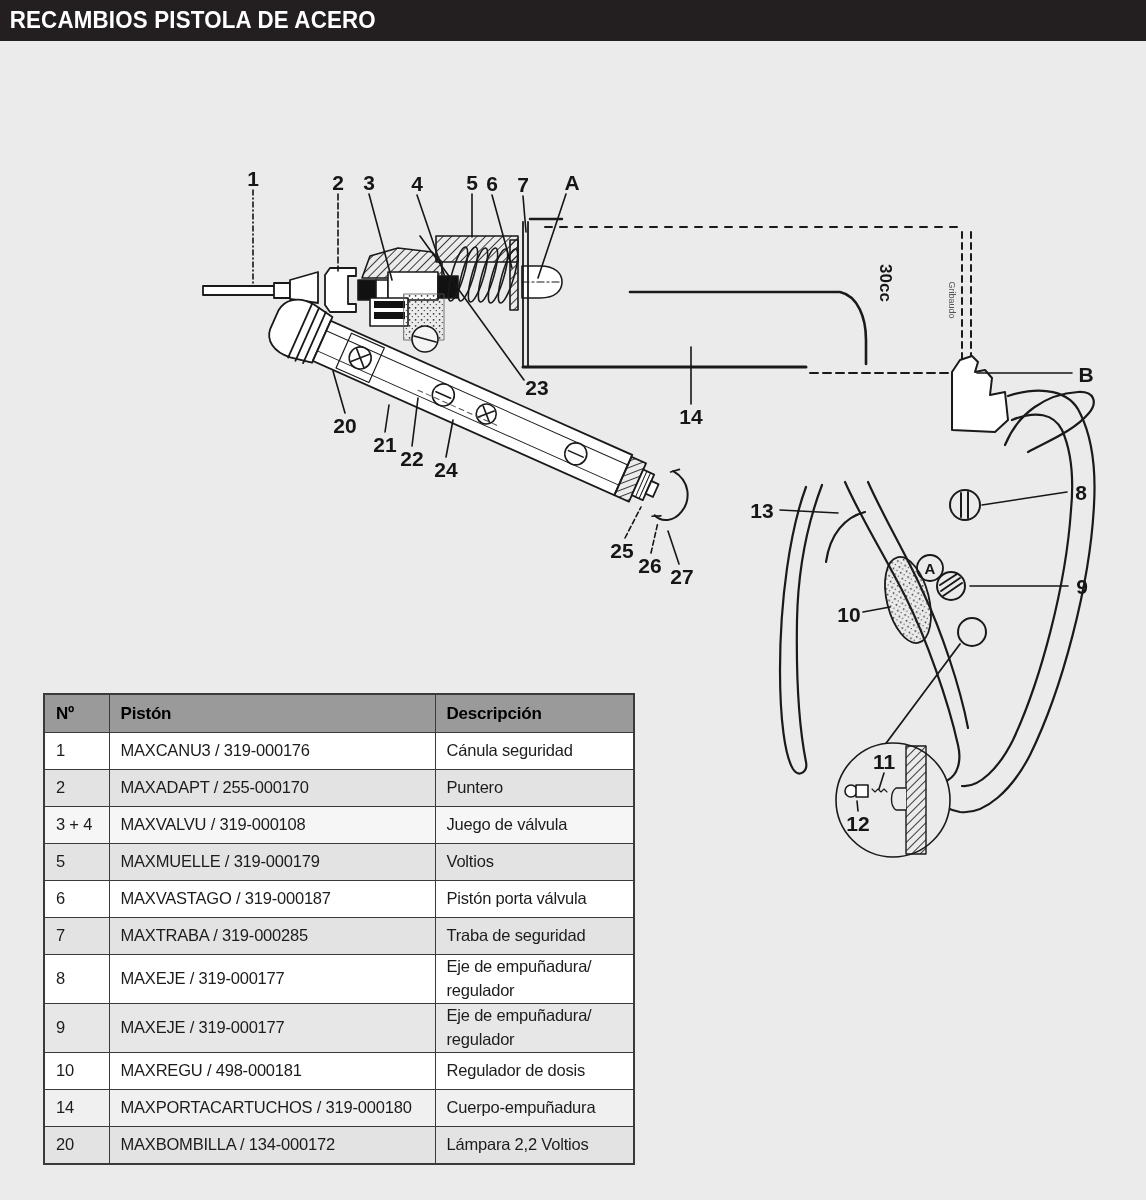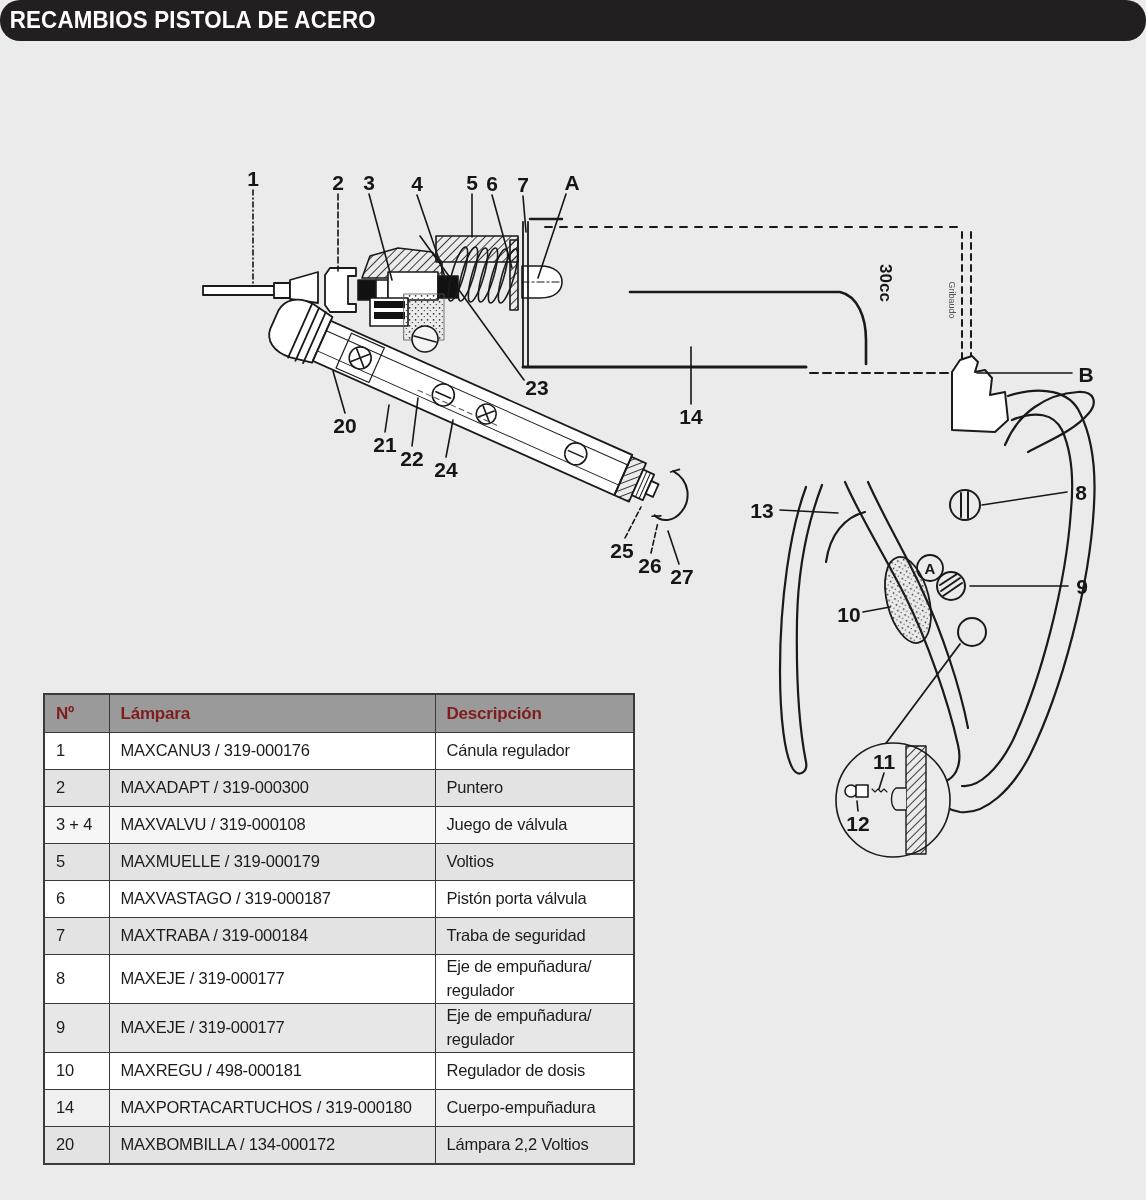--- a/index.html
+++ b/index.html
@@ -4,39 +4,39 @@
 <style>
   html,body{margin:0;padding:0;}
   body{
     width:1146px;height:1200px;overflow:hidden;position:relative;
     background:#ebebeb;
     font-family:"Liberation Sans", sans-serif;
     color:#1c1c1c;
   }
   .header-bar{
     position:absolute;top:0;left:0;width:1146px;height:41px;
-    background:#231f20;display:flex;align-items:center;border-radius:20px;
+    background:#231f20;display:flex;align-items:center;
   }
   .header-bar .title{
     color:#ffffff;font-size:23px;font-weight:700;letter-spacing:0.2px;
     padding-left:10px;transform:scaleX(0.97);transform-origin:left center;
     white-space:nowrap;
   }
   svg.diagram{position:absolute;top:0;left:0;}
   table.parts{
     position:absolute;top:693px;left:43px;width:590px;
     border-collapse:collapse;table-layout:fixed;
     border:2.2px solid #3a3a3a;
     font-size:16.5px;letter-spacing:-0.2px;
   }
   table.parts col.c-no{width:65px;}
   table.parts col.c-code{width:326px;}
   table.parts col.c-desc{width:199px;}
   table.parts th{
-    background:#9a9a9a;color:#7f1d1d;font-weight:700;font-size:17px;
+    background:#9a9a9a;color:#000000;font-weight:700;font-size:17px;
     text-align:left;padding:0 0 0 11px;height:37px;
     border:1.6px solid #3a3a3a;
   }
   table.parts td{
     border:1.6px solid #3a3a3a;height:36px;padding:0 4px 0 11px;
     color:#1c1c1c;white-space:pre-line;line-height:1.45;
     vertical-align:middle;
   }
   .callout-text{font-family:"Liberation Sans",sans-serif;font-weight:700;fill:#161616;}
 </style>
@@ -245,53 +245,53 @@
 
 <table class="parts">
   <colgroup>
       <col class="c-no">
       <col class="c-code">
       <col class="c-desc">
     </colgroup>
   <thead>
     <tr>
       <th>Nº</th>
-      <th>Lámpara</th>
+      <th>Pistón</th>
       <th>Descripción</th>
     </tr>
   </thead>
   <tbody id="parts-rows">
       <tr style="background: rgb(255, 255, 255);">
         <td>1</td>
         <td>MAXCANU3 / 319-000176</td>
-        <td>Cánula regulador</td>
+        <td>Cánula seguridad</td>
       </tr>
       <tr style="background: rgb(227, 227, 227);">
         <td>2</td>
-        <td>MAXADAPT / 319-000300</td>
+        <td>MAXADAPT / 255-000170</td>
         <td>Puntero</td>
       </tr>
       <tr style="background: rgb(246, 246, 246); padding-left: 24px;">
         <td>3 + 4</td>
         <td>MAXVALVU / 319-000108</td>
         <td>Juego de válvula</td>
       </tr>
       <tr style="background: rgb(227, 227, 227);">
         <td>5</td>
         <td>MAXMUELLE / 319-000179</td>
         <td>Voltios</td>
       </tr>
       <tr style="background: rgb(255, 255, 255);">
         <td>6</td>
         <td>MAXVASTAGO / 319-000187</td>
         <td>Pistón porta válvula</td>
       </tr>
       <tr style="background: rgb(227, 227, 227);">
         <td>7</td>
-        <td>MAXTRABA / 319-000184</td>
+        <td>MAXTRABA / 319-000285</td>
         <td>Traba de seguridad</td>
       </tr>
       <tr style="background: rgb(255, 255, 255);">
         <td>8</td>
         <td>MAXEJE / 319-000177</td>
         <td>Eje de empuñadura/
 regulador</td>
       </tr>
       <tr style="background: rgb(231, 231, 231);">
         <td>9</td>

